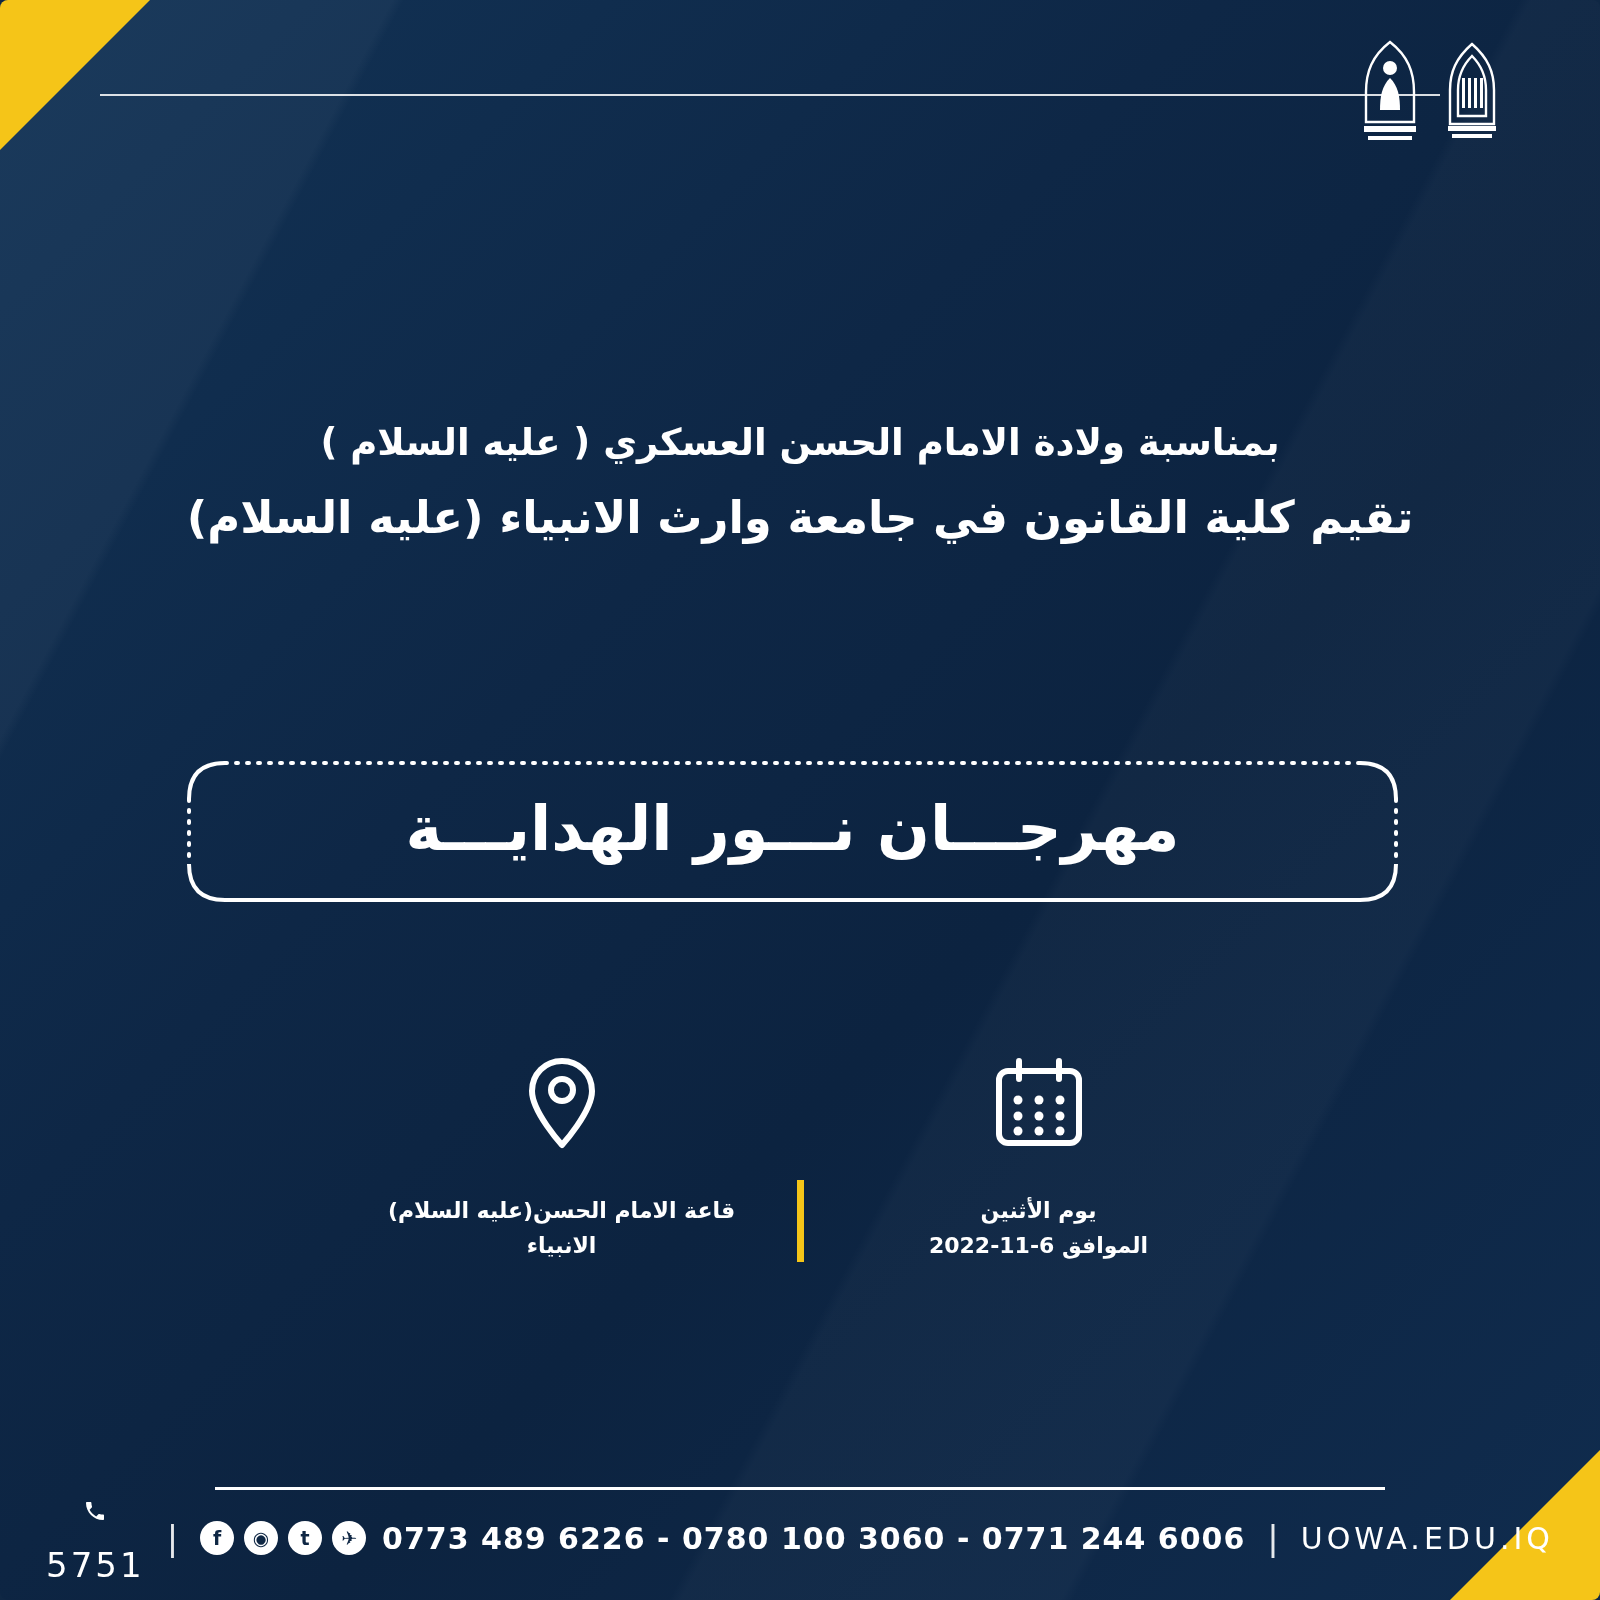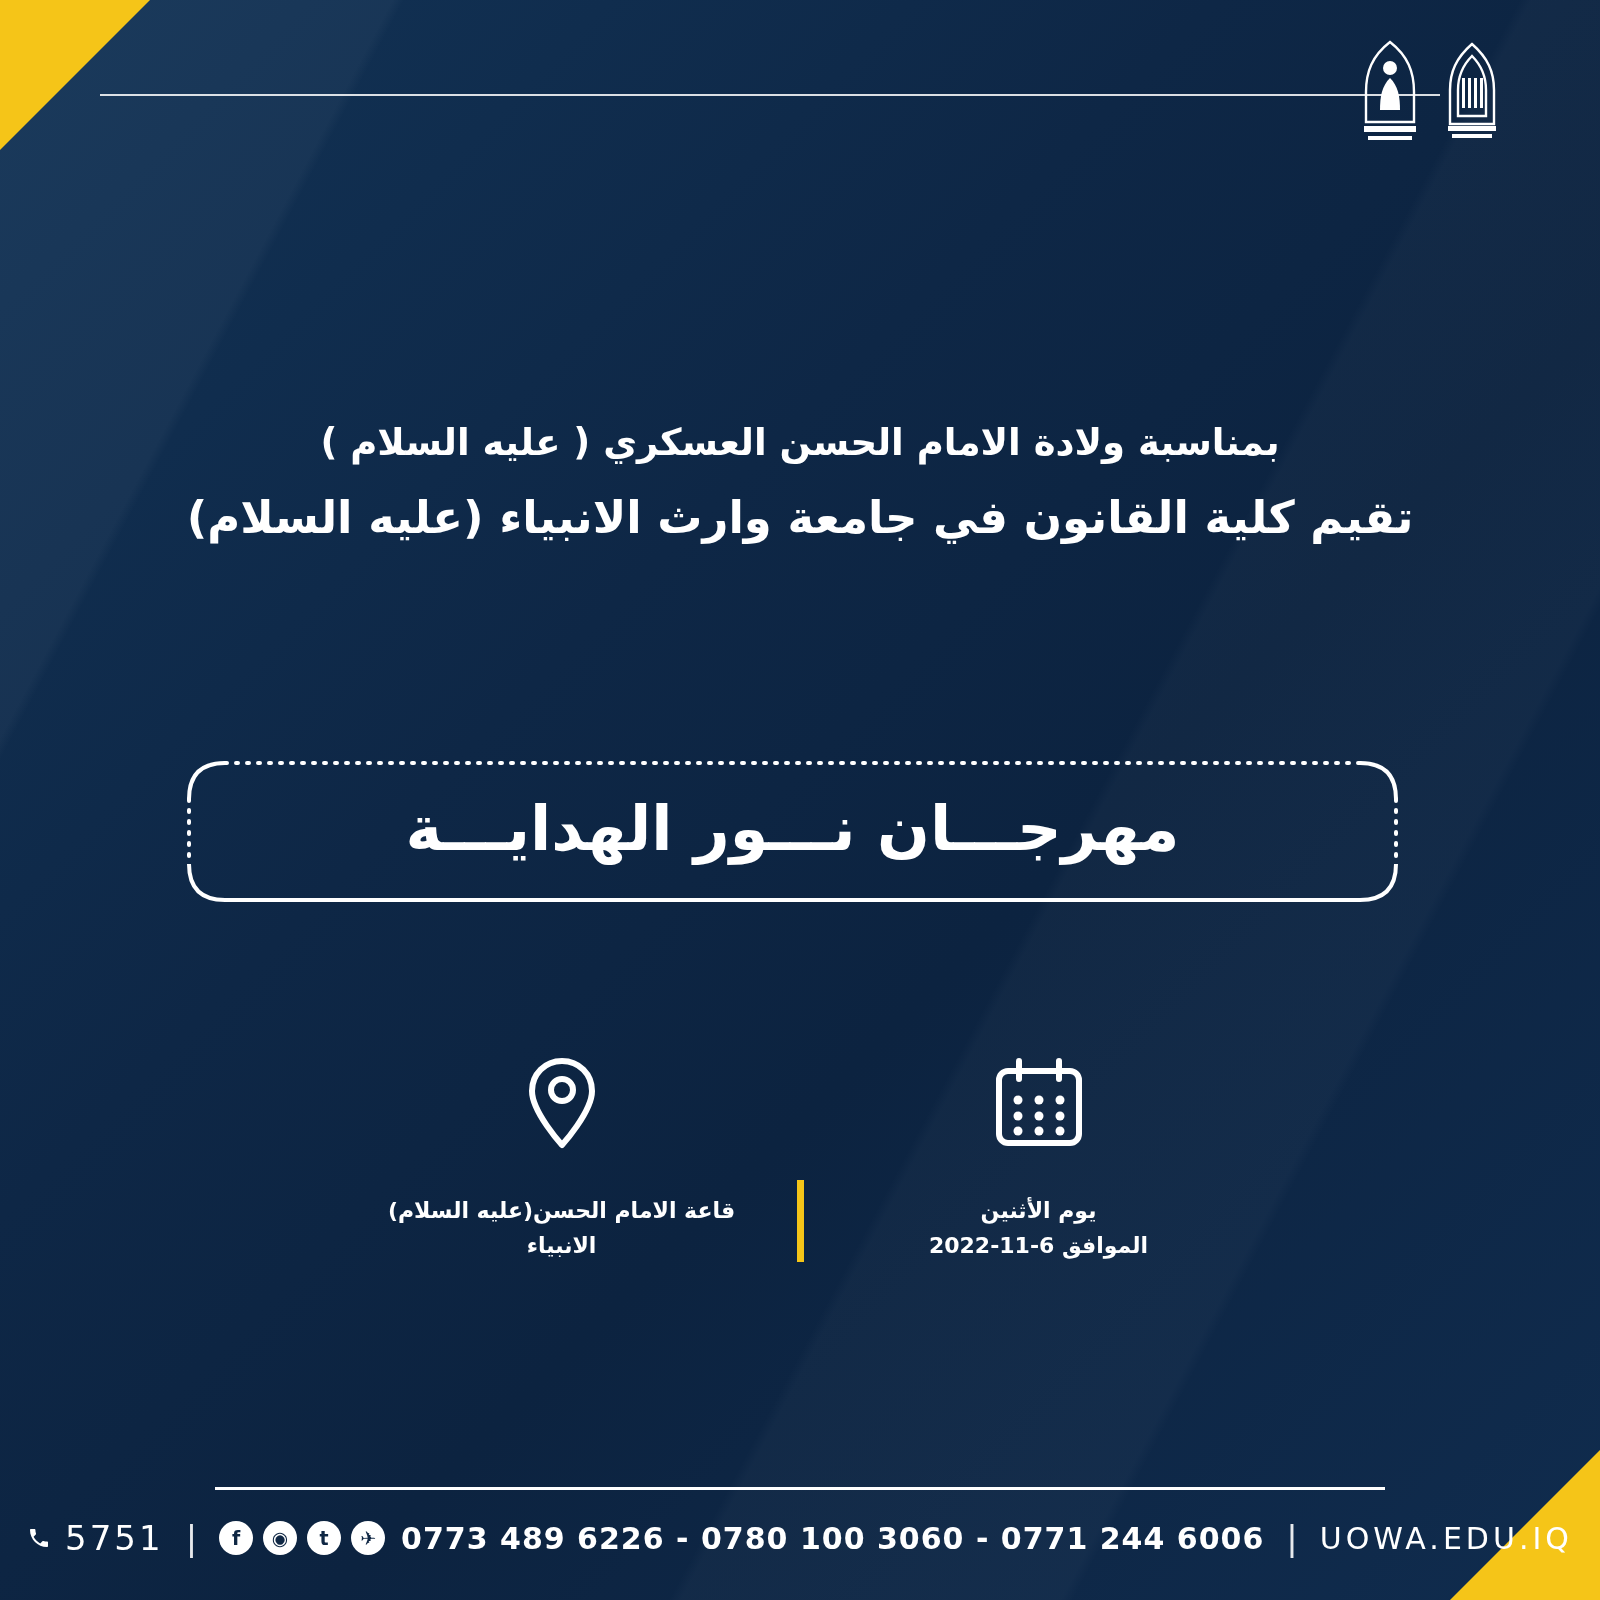--- a/index.html
+++ b/index.html
@@ -11,20 +11,21 @@
     font-family: "DejaVu Sans", "Liberation Sans", sans-serif;
     overflow: hidden;
   }
 
   .poster {
     position: relative;
     width: 1600px;
     height: 1600px;
     background: linear-gradient(135deg, #123356 0%, #0e2746 38%, #0c2340 60%, #102c4e 100%);
     overflow: hidden;
+    border-radius: 8px;
   }
 
   
   .sheen {
     position: absolute;
     inset: 0;
     background:
       linear-gradient(118deg, rgba(255,255,255,0.035) 0 16%, rgba(255,255,255,0) 16.5% 100%),
       linear-gradient(118deg, rgba(255,255,255,0) 0 62%, rgba(255,255,255,0.025) 62.5% 78%, rgba(255,255,255,0) 78.5% 100%);
     pointer-events: none;
@@ -172,20 +173,21 @@
     color: #ffffff;
     direction: ltr;
   }
   .footer-phone {
     display: flex;
     align-items: center;
     gap: 14px;
     font-size: 34px;
     font-weight: 400;
     letter-spacing: 3px;
+    flex-direction: column;
   }
   .sep { color: #ffffff; font-size: 34px; opacity: .9; margin: 0 6px; }
   .social {
     display: flex;
     align-items: center;
     gap: 10px;
   }
   .sicon {
     width: 34px; height: 34px;
     border-radius: 50%;

